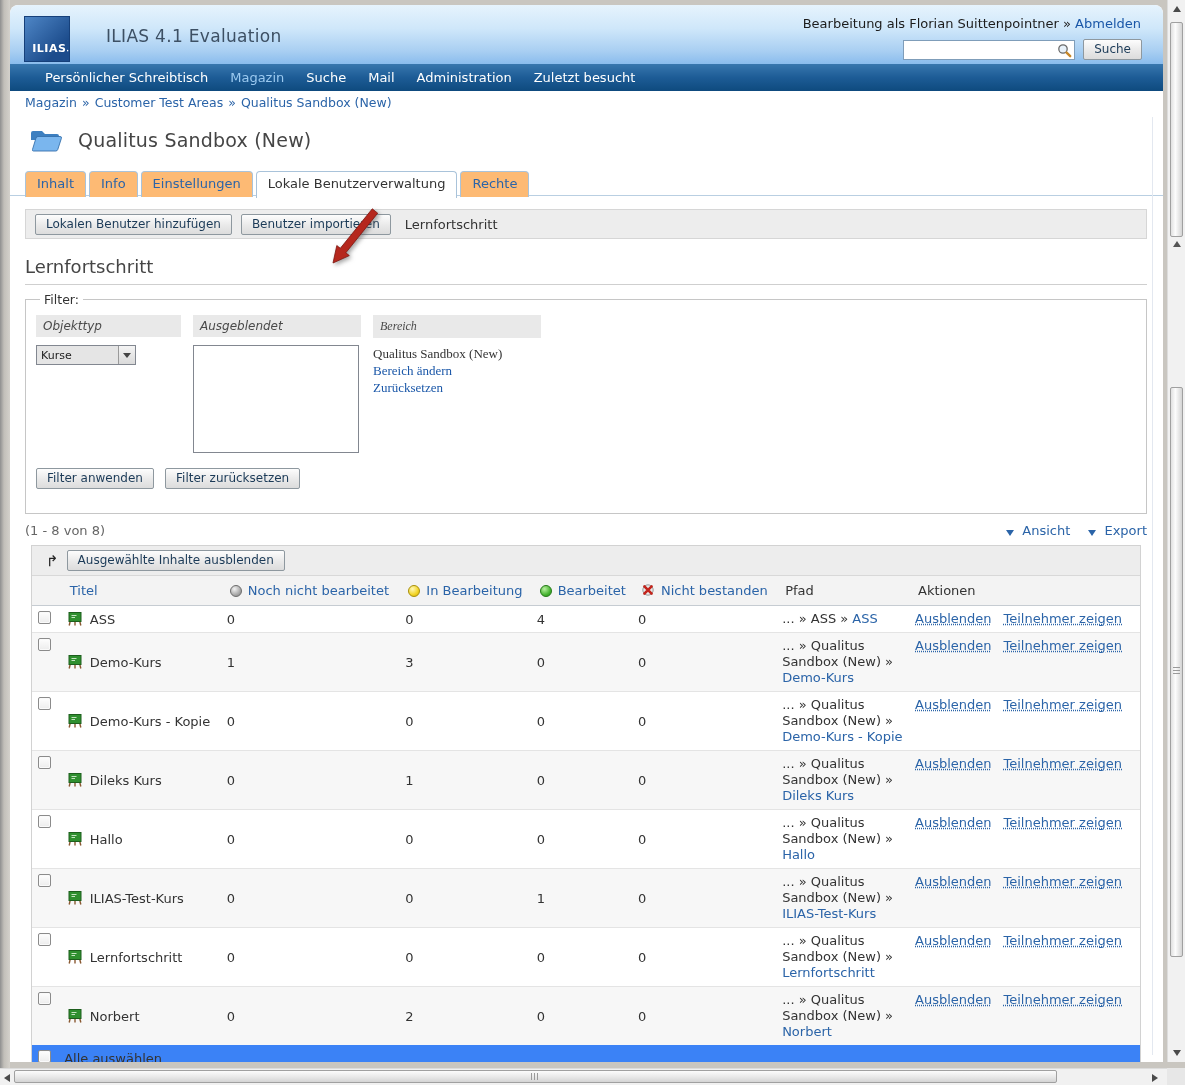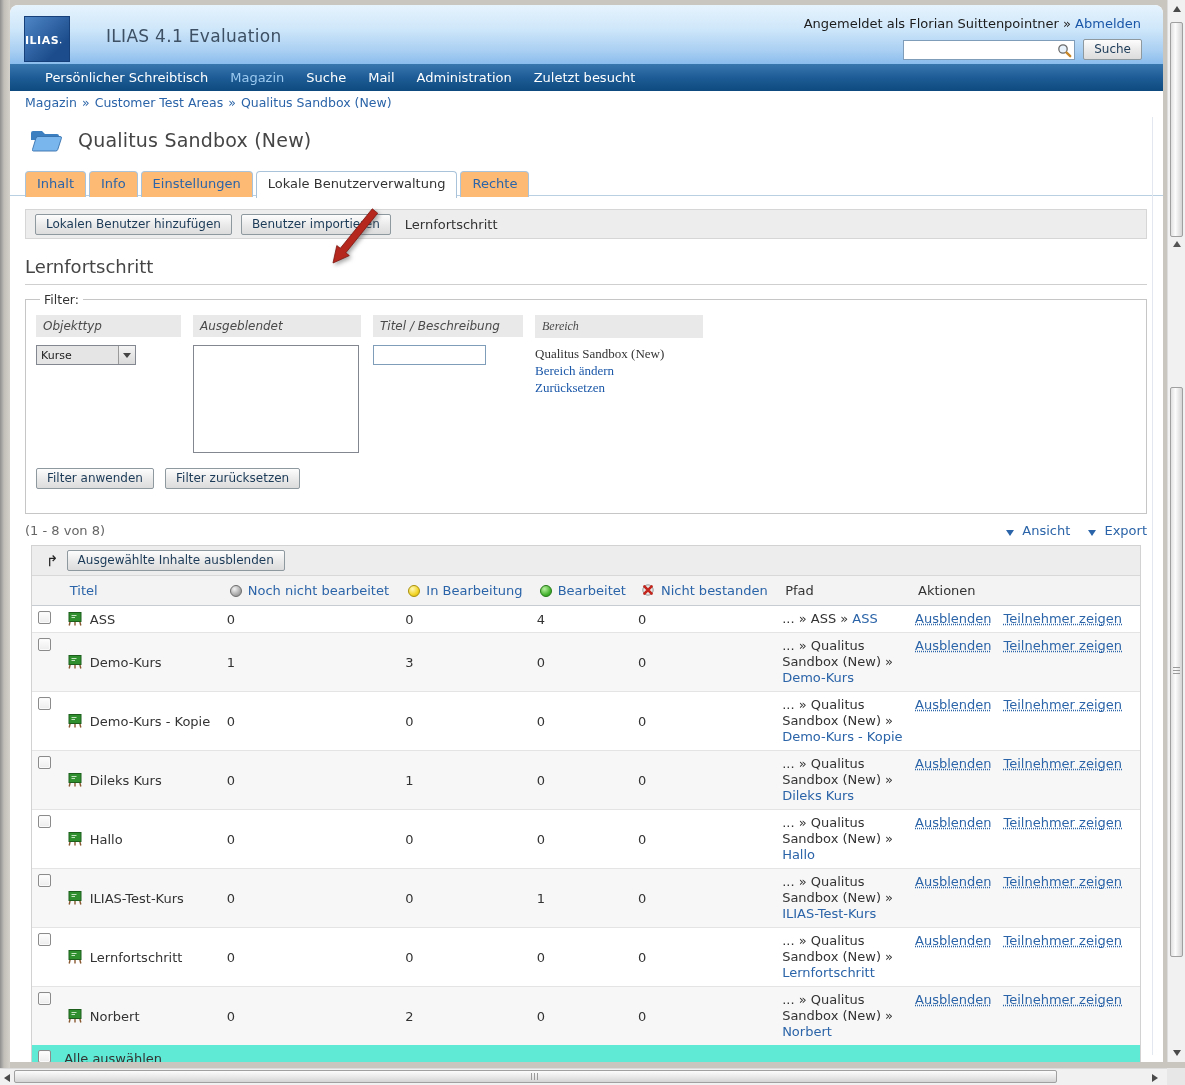--- a/index.html
+++ b/index.html
@@ -7,21 +7,21 @@
   body { background:#c9c6c0; font-family:"DejaVu Sans","Liberation Sans",sans-serif; font-size:13px; color:#333; position:relative; }
   a { text-decoration:none; cursor:pointer; }
   .edge-strip { position:absolute; left:0; top:0; width:10px; height:1068px; background:linear-gradient(90deg,#8f8f8f,#c2bfb9 40%,#d4d1cb); }
 
   
   .page { position:absolute; left:10px; top:5px; width:1153px; height:1057px; background:#fff; border-radius:8px 8px 0 0; overflow:hidden; }
   .right-line { position:absolute; left:1142px; top:112px; height:938px; width:1px; background:#e3e8f0; }
 
   
   .hdr { position:relative; height:59px; background:linear-gradient(180deg,#e6f3fd 0%,#cfe7fa 40%,#a9cff2 78%,#8abced 100%); border-radius:8px 8px 0 0; }
-  .logo { position:absolute; left:14px; top:11px; width:46px; height:46px; background:linear-gradient(135deg,#4e86c6,#1c4c8c 75%); border:1px solid #16407a; display:flex; align-items:flex-end; justify-content:flex-start; padding-bottom:14px; }
+  .logo { position:absolute; left:14px; top:11px; width:46px; height:46px; background:linear-gradient(135deg,#4e86c6,#1c4c8c 75%); border:1px solid #16407a; display:flex; align-items:flex-end; justify-content:flex-end; padding-bottom:6px; }
   .logo span { color:#fff; font-weight:bold; font-size:11px; letter-spacing:.5px; }
   .logo b { color:#fff; font-size:7px; vertical-align:top; }
   .app-title { position:absolute; left:96px; top:21px; font-size:17px; color:#3d5064; letter-spacing:.3px; }
   .login-row { position:absolute; right:22px; top:11px; font-size:13px; color:#1c1c1c; }
   .login-row a { color:#1a57a8; }
   .search-row { position:absolute; right:21px; top:34px; display:flex; align-items:center; }
   .search-box { position:relative; width:172px; height:20px; }
   .search-box input { width:172px; height:20px; border:1px solid #7f9db9; padding:2px 20px 2px 4px; font-size:12px; font-family:inherit; }
   .mag { position:absolute; right:3px; top:3px; width:15px; height:15px; }
   .btn { display:inline-block; background:linear-gradient(180deg,#fdfdfd,#e9e9e9 55%,#dcdcdc); border:1px solid #8e989f; color:#1b3a57; font-size:12px; font-family:inherit; padding:2px 10px 3px; border-radius:2px; cursor:pointer; white-space:nowrap; }
@@ -105,21 +105,21 @@
   table.lp tbody tr:first-child td { border-top:none; }
   td.cb { width:26px; vertical-align:top; padding-top:8px; padding-left:9px; }
   .checkbox { display:inline-block; width:13px; height:13px; border:1px solid #8b8b8b; border-radius:2px; background:linear-gradient(180deg,#fefefe,#ececec); box-shadow:inset 0 0 0 1px #fafafa; cursor:pointer; }
   td.titel { vertical-align:middle; }
   td.titel .course-ico { vertical-align:-3px; margin-right:7px; }
   td.num { vertical-align:middle; padding-left:10px; }
   td.pfad { vertical-align:top; line-height:16px; padding-top:7px; color:#333; }
   td.pfad a { color:#2b64a8; }
   td.act { vertical-align:top; padding-top:7px; white-space:nowrap; }
   td.act a { color:#2b64a8; text-decoration:underline dotted; margin-right:12px; }
-  tr.selall td { border-top:1px solid #e0e0e0; padding:6px 6px 6px 9px; background:#5eead4;margin-top:36px; }
+  tr.selall td { border-top:1px solid #e0e0e0; padding:6px 6px 6px 9px; background:#3b82f6;margin-top:36px; }
   tr.selall label { margin-left:9px; cursor:pointer; }
 
   
   .vsb { position:absolute; right:0; top:0; width:18px; height:1062px; background:#f1f1f1; border-left:1px solid #dcdcdc; }
   .vsb .a-up { position:absolute; left:5px; top:6px; width:0; height:0; border-left:4px solid transparent; border-right:4px solid transparent; border-bottom:6px solid #4a4a4a; cursor:pointer; }
   .vsb .seg1 { position:absolute; left:2px; top:22px; width:13px; height:215px; background:linear-gradient(90deg,#e0e0e0,#fcfcfc 40%,#d4d4d4); border:1px solid #a0a0a0; border-radius:2px; cursor:pointer; }
   .vsb .a-mini { position:absolute; left:5px; top:241px; width:0; height:0; border-left:4px solid transparent; border-right:4px solid transparent; border-bottom:6px solid #555; cursor:pointer; }
   .vsb .thumb { position:absolute; left:2px; top:387px; width:13px; height:570px; background:linear-gradient(90deg,#e0e0e0,#fcfcfc 40%,#d4d4d4); border:1px solid #a0a0a0; border-radius:2px; cursor:pointer; }
   .vsb .thumb::after { content:""; position:absolute; left:2px; top:50%; margin-top:-5px; width:7px; height:9px; background:repeating-linear-gradient(180deg,#9a9a9a 0 1px,transparent 1px 3px); }
   .vsb .a-dn { position:absolute; left:5px; top:1050px; width:0; height:0; border-left:4px solid transparent; border-right:4px solid transparent; border-top:6px solid #4a4a4a; cursor:pointer; }
@@ -137,21 +137,21 @@
 
 <div class="page">
 
   <div class="hdr">
     <div class="logo">
         <span>ILIAS</span>
         <b>·</b>
       </div>
     <div class="app-title">ILIAS 4.1 Evaluation</div>
     <div class="login-row">
-      <span>Angemeldet als Florian Suittenpointner »</span>
+      <span>Bearbeitung als Florian Suittenpointner »</span>
       <a>Abmelden</a>
     </div>
     <div class="search-row">
       <span class="search-box">
         <input type="text" value="" style="">
         <svg class="mag" viewBox="0 0 15 15">
           <circle cx="6" cy="6" r="4.2" fill="#e8f2fa" stroke="#6b6b6b" stroke-width="1.3"></circle>
           <line x1="9.6" y1="9.6" x2="13.2" y2="13.2" stroke="#c8882a" stroke-width="2.4" stroke-linecap="round"></line>
         </svg>
       </span>
@@ -200,24 +200,20 @@
         <div class="ctl fake-select">
           <span class="val">Kurse</span>
           <span class="dd">
               <span class="tri-dn-sm"></span>
             </span>
         </div>
       </div>
       <div class="fcol w2">
         <div class="fcol-h">Ausgeblendet</div>
         <div class="ctl listbox"></div>
-      </div>
-      <div class="fcol w3">
-        <div class="fcol-h">Titel / Beschreibung</div>
-        <input class="ctl txt-input" type="text" value="" style="">
       </div>
       <div class="fcol w4">
         <div class="fcol-h">Bereich</div>
         <div class="ctl">
           <div class="bereich-val">Qualitus Sandbox (New)</div>
           <div class="bereich-links" id="bereich-links">
               <a>Bereich ändern</a>
               <a>Zurücksetzen</a>
             </div>
         </div>

